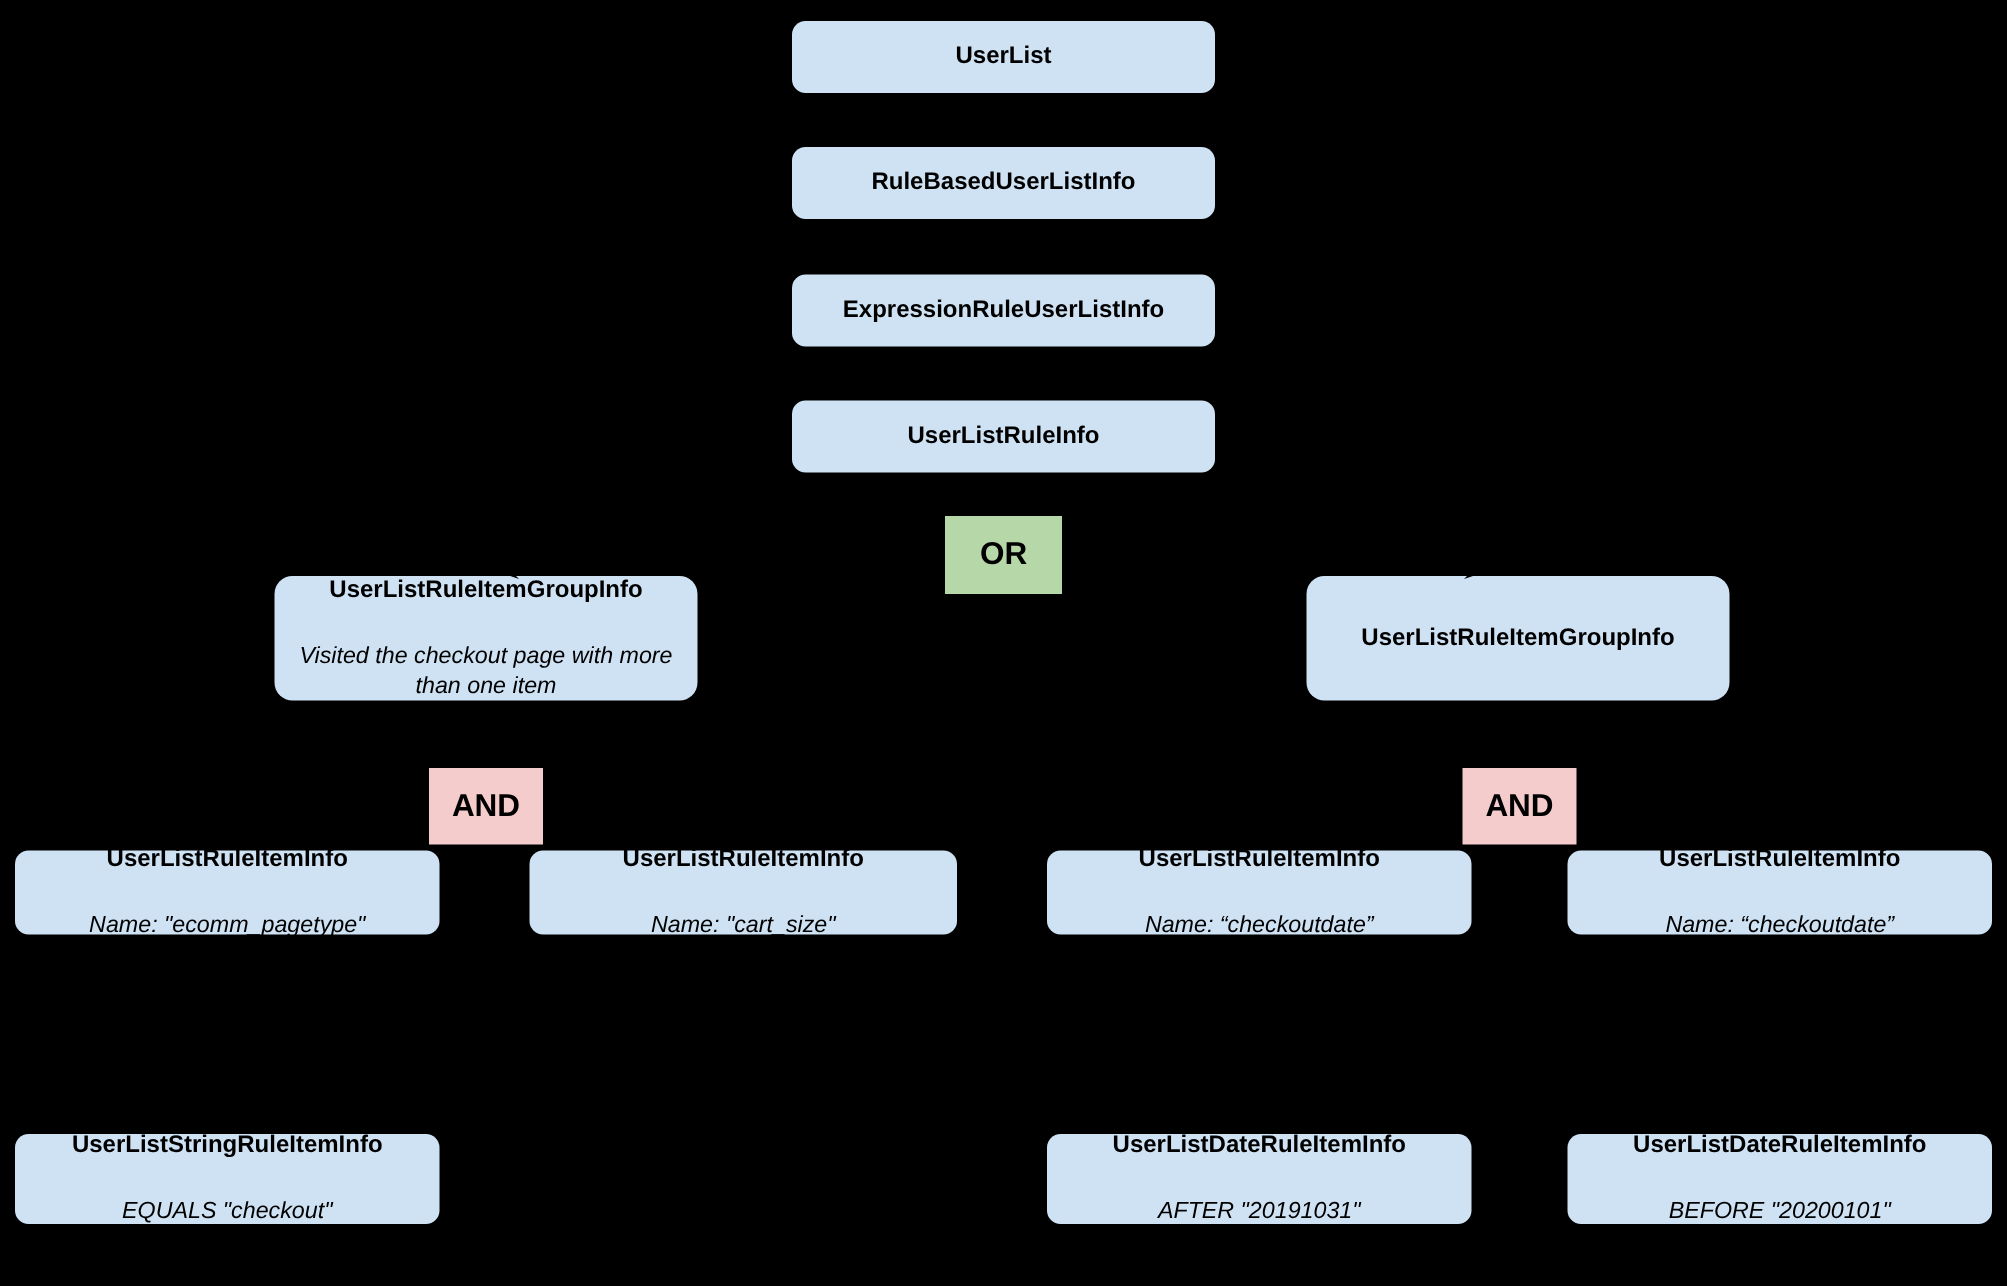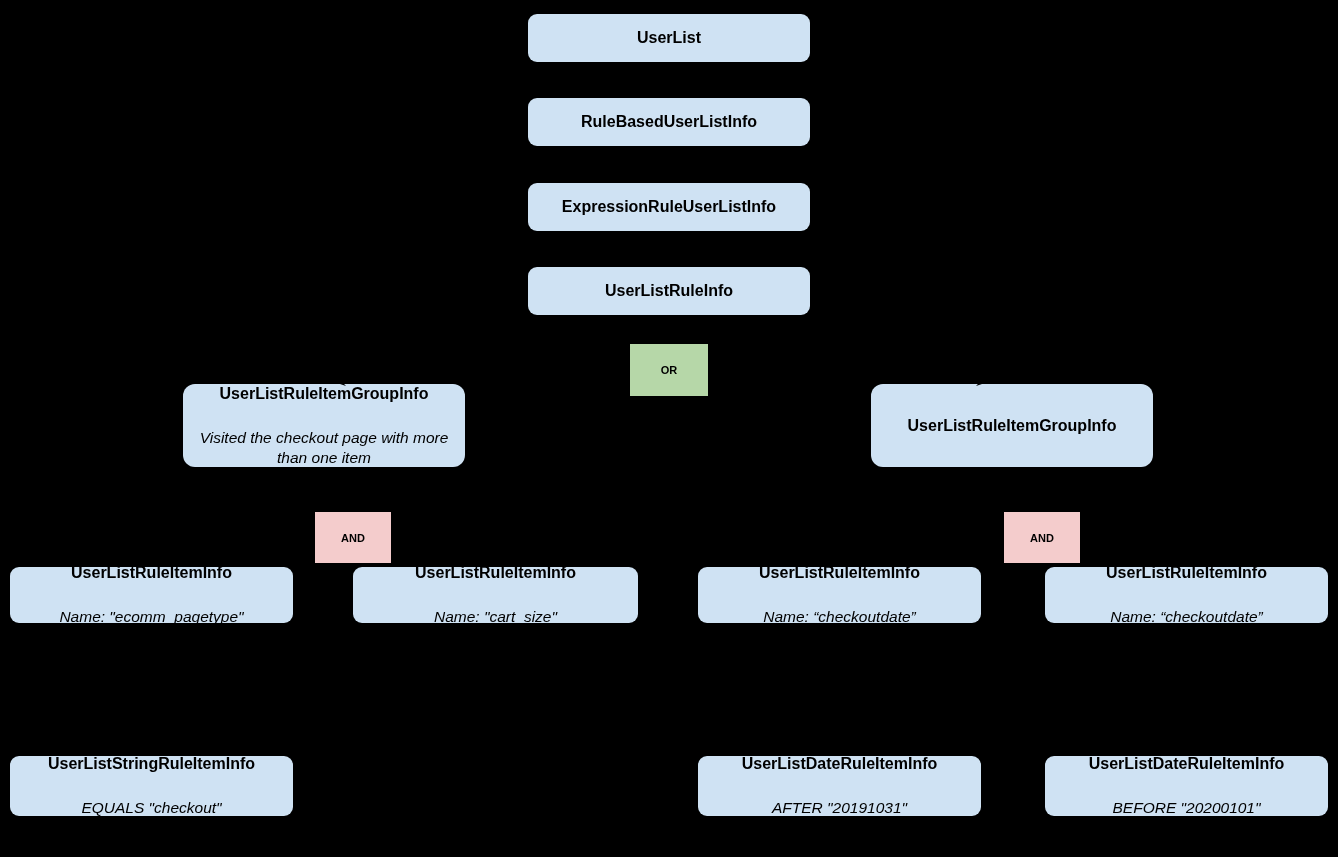--- a/index.html
+++ b/index.html
@@ -39,25 +39,25 @@
     font-size: 15.5px;
     line-height: 20px;
     margin-top: 24px;
   }
   .op {
     position: absolute;
     display: flex;
     align-items: center;
     justify-content: center;
     font-weight: bold;
-    font-size: 11px;
+    font-size: 21px;
     border-radius: 0;
   }
   .op.or  { background: #b6d7a8; }
-  .op.and { background: #f4cccc; margin-left: 29px; }
+  .op.and { background: #f4cccc; }
   
   .chain { left: 528px; width: 282px; height: 48px; }
   
   .col1 { left: 10px;   width: 283px; }
   .col2 { left: 353px;  width: 285px; }
   .col3 { left: 698px;  width: 283px; }
   .col4 { left: 1045px; width: 283px; }
   .row-items { top: 567px; height: 56px; }
   .row-leaves { top: 756px; height: 60px; }
   svg.connectors {

